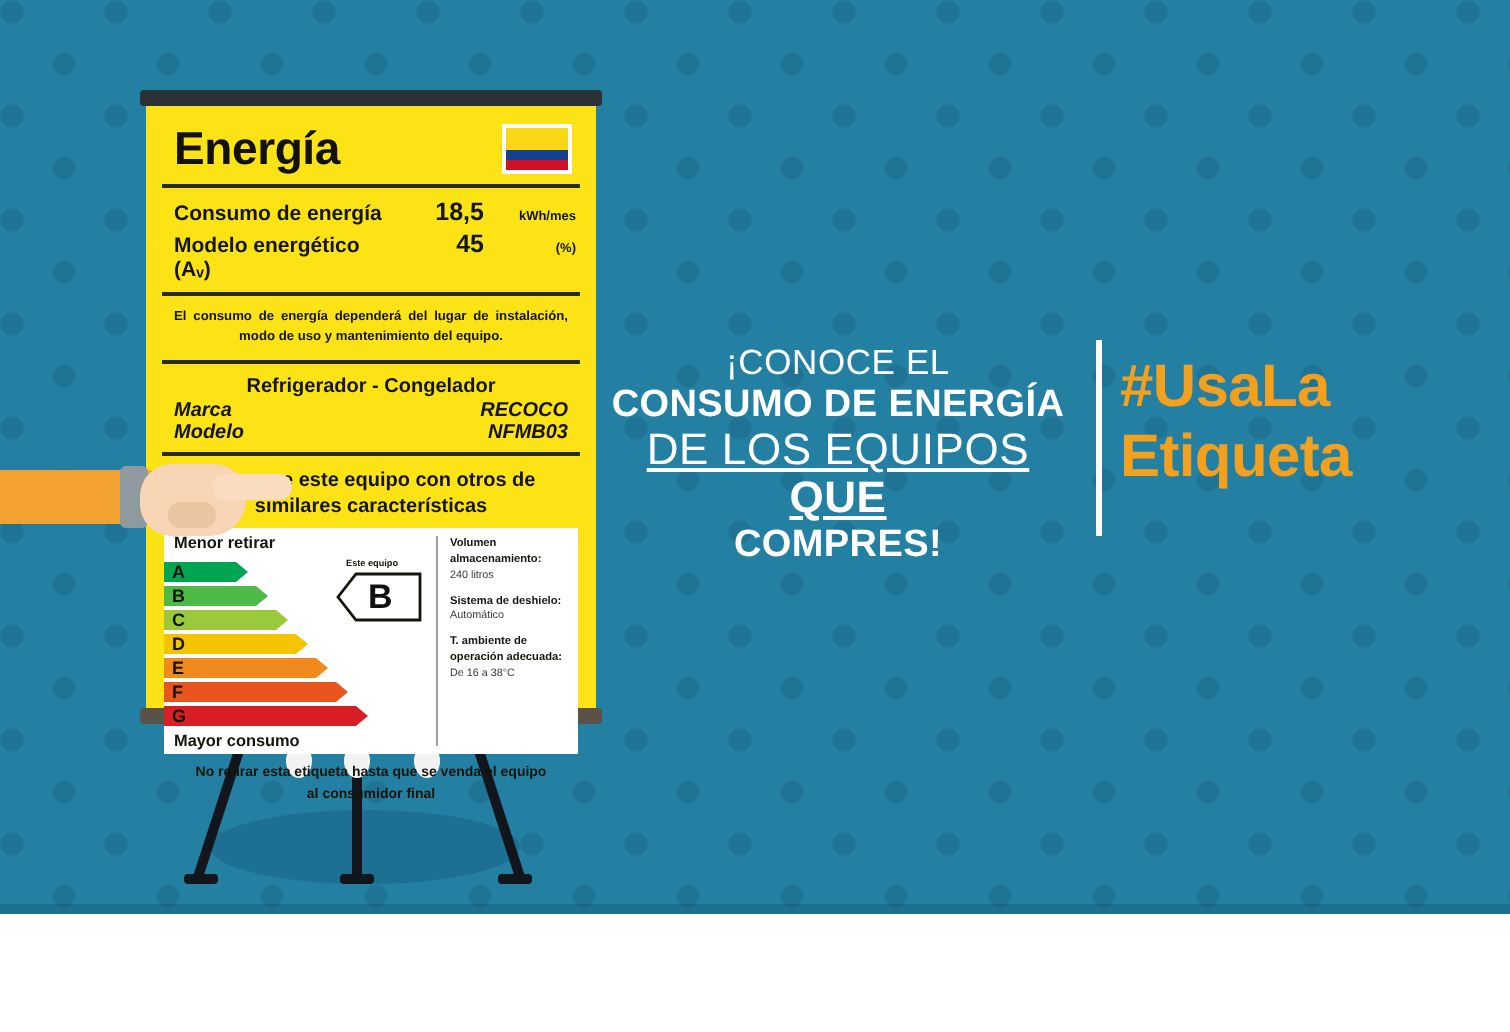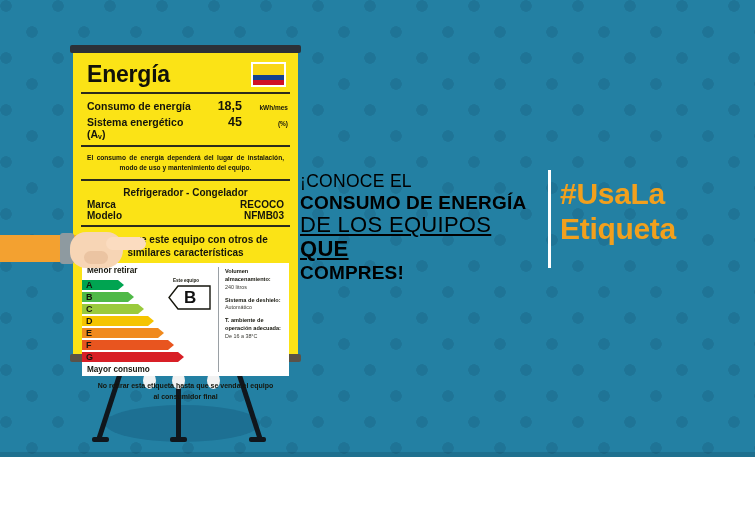--- a/index.html
+++ b/index.html
@@ -110,20 +110,21 @@
     text-align-last: center;
   }
   #appliance-type {
     text-align: center; font-size: 10px; font-weight: bold; color: #15150c;
     padding: 2px 0 1px 0;
   }
   .brand-row {
     display: flex; justify-content: space-between;
     font-size: 10px; font-weight: bold; color: #15150c;
     padding: 0 6px;
+    font-style: italic;
   }
   #compare {
     text-align: center; font-size: 10px; font-weight: bold;
     color: #15150c; line-height: 1.25; padding: 3px 10px 4px 10px;
   }
 
   
   #panel {
     position: relative;
     background: #ffffff;
@@ -212,21 +213,21 @@
     background: #ebc4a2; border-radius: 7px;
   }
 
   
   #divider {
     position: absolute; left: 548px; top: 170px;
     width: 3px; height: 98px; background: #ffffff;
   }
   #headline {
     position: absolute; left: 300px; top: 172px;
-    width: 238px; text-align: left; color: #000000;
+    width: 238px; text-align: center; color: #ffffff;
     line-height: 1.12;
   }
   #headline .l1 { font-size: 17.5px; font-weight: normal; letter-spacing: 0.3px; }
   #headline .l2 { font-size: 19px; font-weight: bold; letter-spacing: 0.2px; }
   #headline .l3 { font-size: 22px; font-weight: normal; letter-spacing: 0.3px; text-decoration: underline; }
   #headline .l3 b { font-weight: bold; }
   #headline .l4 { font-size: 19px; font-weight: bold; letter-spacing: 0.2px; }
 
   #hashtag {
     position: absolute; left: 560px; top: 176px;
@@ -270,21 +271,21 @@
 
       <div class="hr"></div>
 
       <div class="kv-row">
         <span class="kv-label">Consumo de energía</span>
         <span class="kv-value">18,5</span>
         <span class="kv-unit">kWh/mes</span>
       </div>
 
       <div class="kv-row">
-        <span class="kv-label">Sistema energético (Aᵥ)</span>
+        <span class="kv-label">Modelo energético (Aᵥ)</span>
         <span class="kv-value">45</span>
         <span class="kv-unit">(%)</span>
       </div>
 
       <div class="hr"></div>
 
       <div id="note">El consumo de energía dependerá del lugar de instalación, modo de uso y mantenimiento del equipo.</div>
 
       <div class="hr"></div>
 

